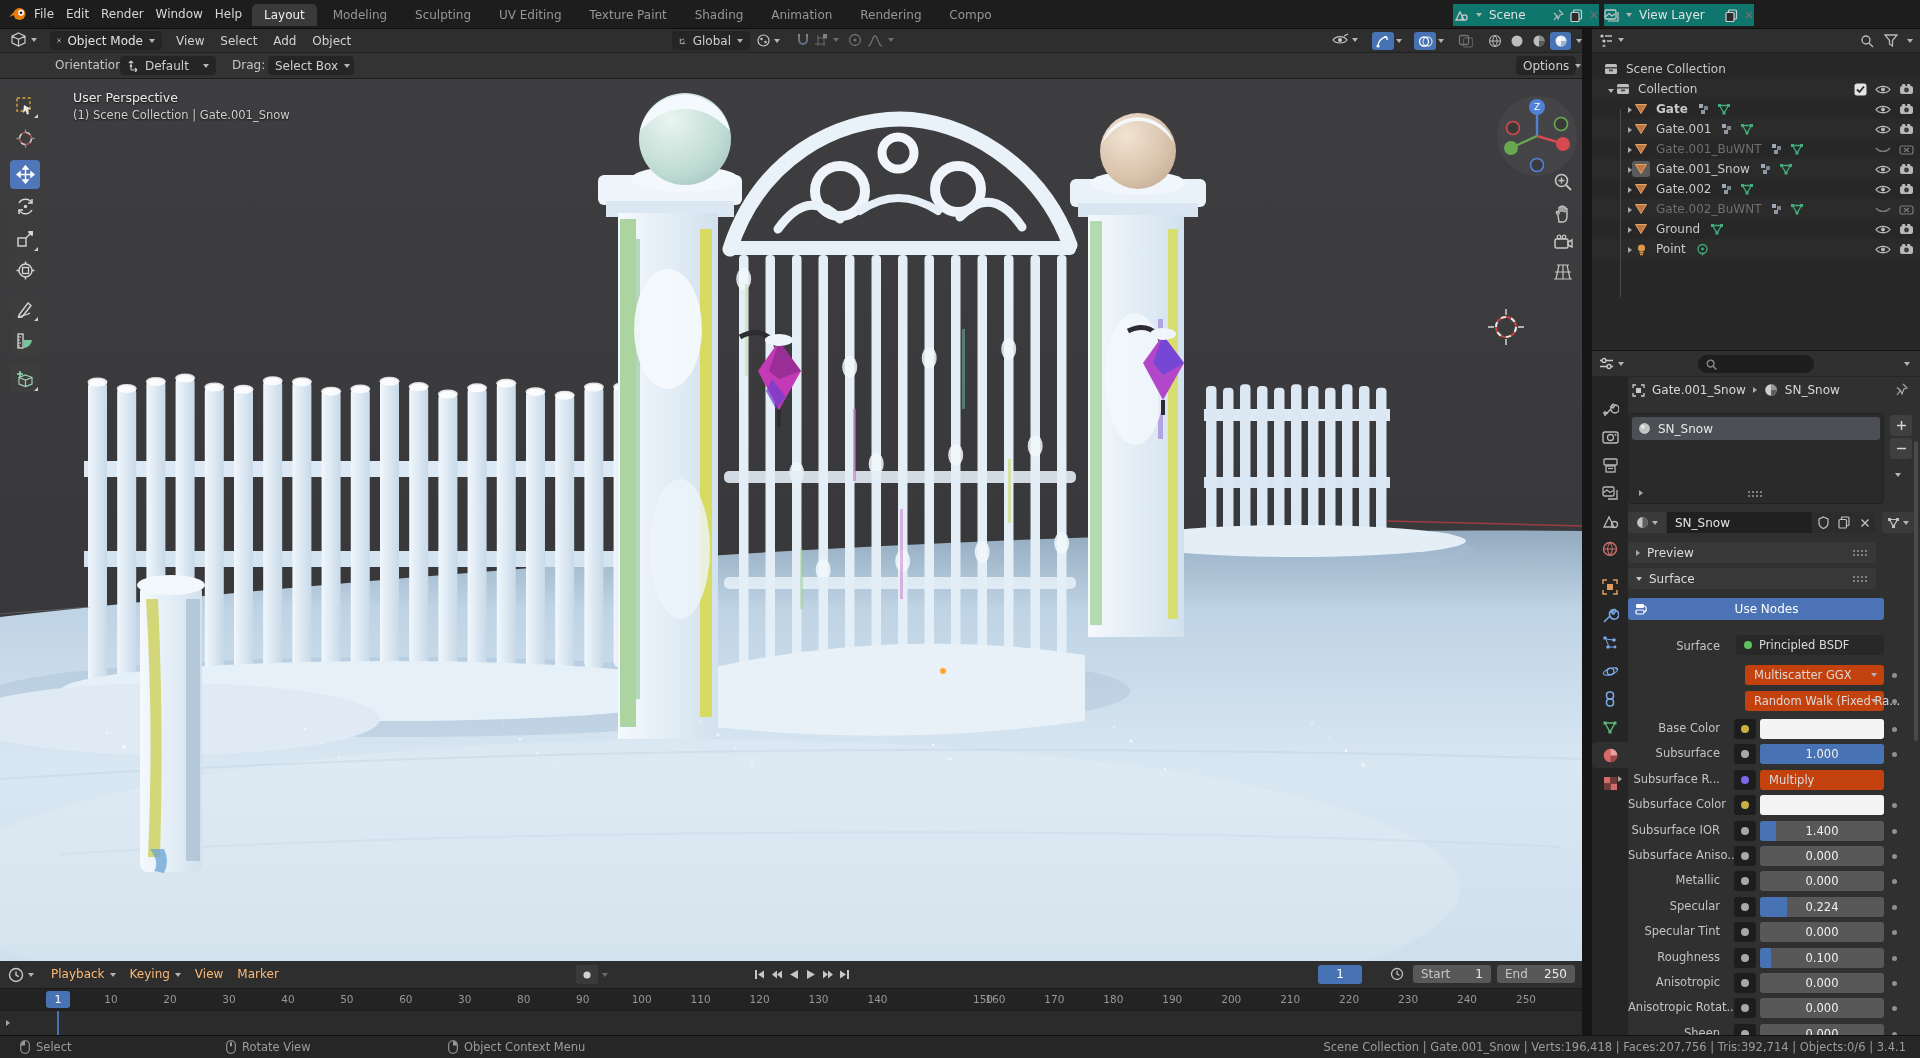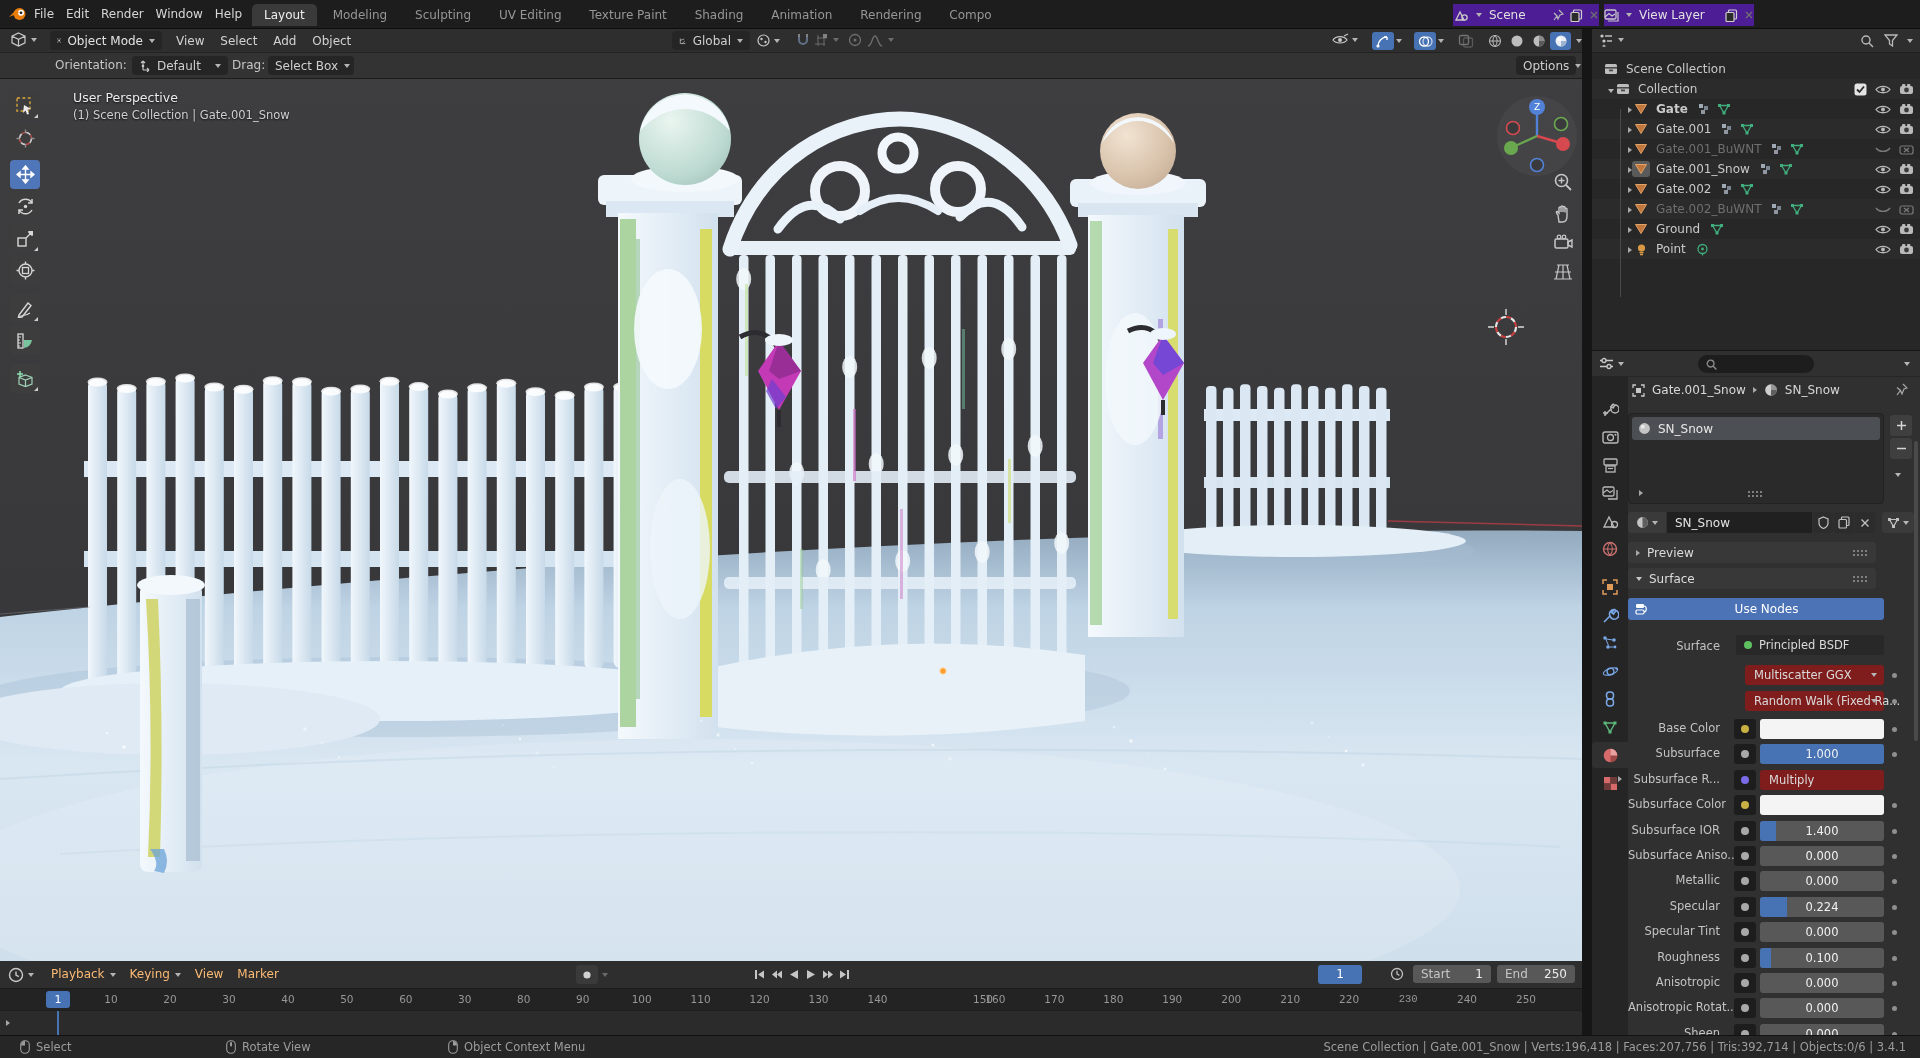--- a/index.html
+++ b/index.html
@@ -10,21 +10,21 @@
 .nosel{white-space:nowrap;overflow:hidden}
 
 .cvd{display:inline-block;width:0;height:0;border-left:3.5px solid transparent;border-right:3.5px solid transparent;border-top:4.5px solid #b5b5b5}
 .cvr{display:inline-block;width:0;height:0;border-top:3.5px solid transparent;border-bottom:3.5px solid transparent;border-left:4.5px solid #a8a8a8}
 .dim{opacity:.45}
 
 #topbar{left:0;top:0;width:1920px;height:29px;background:#1d1d1d;border-bottom:1px solid #0e0e0e}
 .menu{color:#d6d6d6;padding:0 4px;line-height:29px;display:inline-block}
 .wstab{display:inline-block;line-height:22px;padding:0 12px;margin-top:4px;color:#969696;border-radius:5px 5px 0 0}
 .wstab.on{background:#3a3a3a;color:#eee}
-.idsel{display:flex;align-items:center;gap:7px;background:#4c1d95;height:22px}
+.idsel{display:flex;align-items:center;gap:7px;background:#0f766e;height:22px}
 
 #hdr1{left:0;top:29px;width:1582px;height:24px;background:#2e2e2e;border-bottom:1px solid #222}
 #hdr2{left:0;top:53px;width:1582px;height:26px;background:#333;border-bottom:1px solid #1c1c1c}
 .hbtn{display:flex;align-items:center;gap:6px;background:#252525;border-radius:4px;padding:0 7px;height:19px}
 .hmenu{line-height:24px;color:#d2d2d2;padding:0 6px}
 .iconbtn{display:flex;align-items:center;justify-content:center;border-radius:3px}
 .blue{background:#4772b3}
 
 #viewport3d{left:0;top:79px;width:1582px;height:882px;overflow:hidden}
 .ovl1{color:#ececec;font-size:12.5px;text-shadow:0 1px 2px rgba(0,0,0,.8)}
@@ -52,21 +52,21 @@
 .pnlhdr{position:absolute;left:36px;width:248px;height:21px;background:#383838;border-radius:3px;display:flex;align-items:center;gap:7px;padding:0 8px;color:#dcdcdc}
 .grips{position:absolute;right:8px;top:7px;width:16px;height:7px;background-image:radial-gradient(#808080 1px,transparent 1.2px);background-size:4px 4px}
 .prow{position:absolute;height:22px}
 .prow-label{position:absolute;text-align:right;color:#c3c3c3;font-size:11.5px;line-height:20px}
 .socket{position:absolute;width:22px;height:20px;background:#1d1d1d;border-radius:3px;display:flex;align-items:center;justify-content:center}
 .socket i{width:8px;height:8px;border-radius:50%}
 .wslider{position:absolute;height:20px;background:#585858;border-radius:3px;overflow:hidden}
 .wslider .fill{position:absolute;left:0;top:0;bottom:0;background:#4772b3}
 .wslider .val{position:absolute;left:0;right:0;text-align:center;line-height:20px;color:#f2f2f2;font-size:11.5px}
 .wcolor{position:absolute;height:20px;background:#f4f4f4;border-radius:3px}
-.wmenu{position:absolute;height:20px;background:#7f1d1d;border-radius:3px;color:#dadada;font-size:11.5px;line-height:20px;padding-left:9px}
+.wmenu{position:absolute;height:20px;background:#c2410c;border-radius:3px;color:#dadada;font-size:11.5px;line-height:20px;padding-left:9px}
 .ldot{position:absolute;width:5px;height:5px;border-radius:50%;background:#8f8f8f}
 
 #timeline{left:0;top:961px;width:1582px;height:74px;background:#2e2e2e}
 #ruler{position:absolute;left:0;top:27px;width:1582px;height:22px;background:#232323;border-top:1px solid #1b1b1b}
 #tracks{position:absolute;left:0;top:49px;width:1582px;height:25px;background:#2b2b2b;border-top:1px solid #1e1e1e}
 .tick{position:absolute;top:0;color:#979797;font-size:10.5px;line-height:20px;transform:translateX(-50%)}
 .tmenu{line-height:27px;color:#fdba74;padding:0 7px}
 .transbtn{width:17px;height:18px;display:flex;align-items:center;justify-content:center}
 .numfield{background:#585858;border-radius:3px;height:18px;display:flex;align-items:center;padding:0 8px;gap:8px;color:#ececec}
 
@@ -278,21 +278,21 @@
             <circle cx="5.2" cy="5.2" r="2" fill="#fff"></circle>
             <path d="M7,12.5 A5.5,5.5 0 0 0 12.5,7 L7,7 Z" fill="#9db3cf"></path>
           </svg>
         </span>
     <i class="cvd" style="margin-left:4px"></i>
   </span>
 </div>
 
 <div id="hdr2" class="abs nosel">
   <span class="abs" style="left:55px;top:5px;color:#c6c6c6">Orientation:</span>
-  <span class="abs hbtn" style="left:132px;top:3px;width:96px">
+  <span class="abs hbtn" style="left:120px;top:3px;width:96px">
     <svg width="12" height="13" viewBox="0 0 12 13">
           <path d="M4,11 L4,2 M4,2 L2,4 M4,2 L6,4 M4,11 L10,11 M10,11 L8,9 M10,11 L8,13" stroke="#c9c9c9" stroke-width="1.1" fill="none"></path>
           <circle cx="4" cy="7" r="1.3" fill="#c9c9c9"></circle>
         </svg>
     <span>Default</span>
     <i class="cvd" style="margin-left:auto"></i>
   </span>
   <span class="abs" style="left:232px;top:5px;color:#c6c6c6">Drag:</span>
   <span class="abs hbtn" style="left:268px;top:3px;width:86px">
     <span>Select Box</span>
@@ -1633,21 +1633,21 @@
           <span class="tick" style="left: 818.53px;">130</span>
           <span class="tick" style="left: 877.486px;">140</span>
           <span class="tick" style="left: 983px;">150</span>
           <span class="tick" style="left: 995.398px;">160</span>
           <span class="tick" style="left: 1054.35px;">170</span>
           <span class="tick" style="left: 1113.31px;">180</span>
           <span class="tick" style="left: 1172.27px;">190</span>
           <span class="tick" style="left: 1231.22px;">200</span>
           <span class="tick" style="left: 1290.18px;">210</span>
           <span class="tick" style="left: 1349.13px;">220</span>
-          <span class="tick" style="left: 1408.09px; font-family: Liberation Mono, monospace;">230</span>
+          <span class="tick" style="left: 1408.09px;">230</span>
           <span class="tick" style="left: 1467.04px;">240</span>
           <span class="tick" style="left: 1526px;">250</span>
         </div>
   </div>
   <div id="tracks">
     <div class="abs" style="left:57px;top:0;width:2px;height:25px;background:#4772b3"></div>
     <i class="cvr abs" style="left:6px;top:9px"></i>
   </div>
 </div>
 

